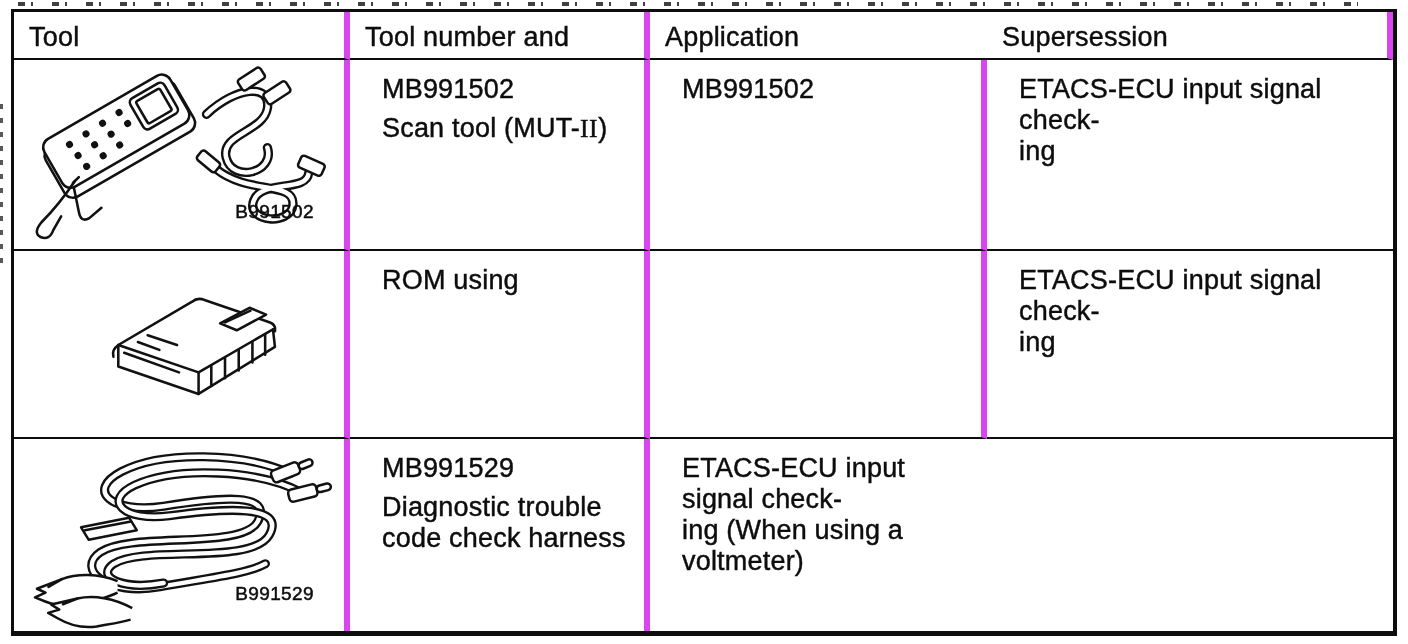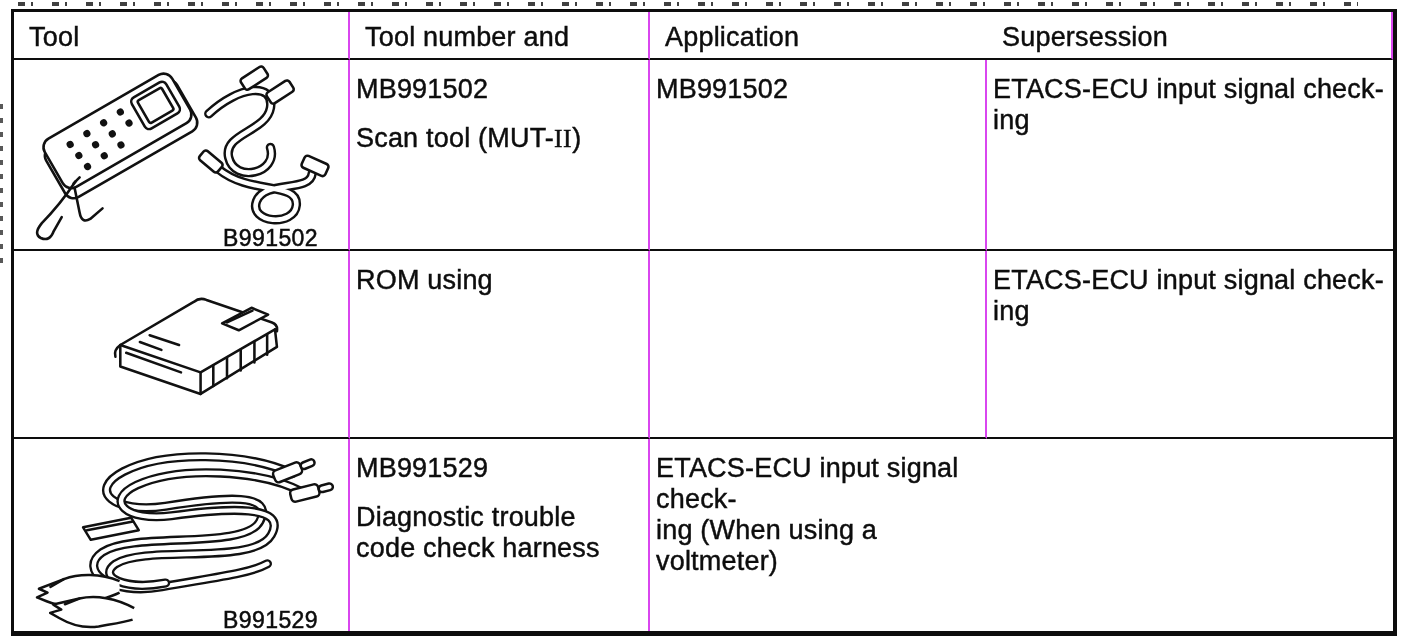--- a/index.html
+++ b/index.html
@@ -22,36 +22,36 @@
   .tools-table{
     position:absolute;left:11px;top:9px;
     width:1379px;height:619px;
     border:3px solid #0d0d0d;border-right-width:4px;border-bottom-width:5px;
     display:grid;
     grid-template-columns:336px 300px 337px 1fr;
     grid-template-rows:48px 191px 188px 1fr;
     background:#fff;
   }
   .cell{box-sizing:border-box;position:relative;background:#fff;}
-  .br{border-right:2px solid #d946ef;}
+  .br{border-right:6px solid #d946ef;}
   .bb{border-bottom:2px solid #0d0d0d;}
   .txt{
     font-size:27px;line-height:31px;letter-spacing:.2px;
     -webkit-text-stroke:.45px currentColor;
     white-space:pre-line;
   }
   .head{padding:10px 8px 0 15px;}
-  .bodycell{padding:14px 6px 0 6px;}
-  .p2{margin-top:18px;}
+  .bodycell{padding:14px 6px 0 32px;}
+  .p2{margin-top:8px;}
   .rn{font-family:"Liberation Serif","DejaVu Serif",serif;font-size:.95em;letter-spacing:.5px;}
   .illus{position:absolute;left:0;top:0;width:100%;height:100%;}
   .illus svg{display:block;width:100%;height:100%;}
   .illus-label{
-    position:absolute;right:30px;bottom:1px;
-    font-size:23px;line-height:19px;letter-spacing:.4px;
+    position:absolute;right:30px;bottom:28px;
+    font-size:19px;line-height:19px;letter-spacing:.4px;
     -webkit-text-stroke:.5px currentColor;
   }
   .ln{fill:none;stroke:#111;stroke-width:2.6;stroke-linejoin:round;stroke-linecap:round;}
   .fw{fill:#fff;stroke:#111;stroke-width:2.6;stroke-linejoin:round;}
   .tube-b{fill:none;stroke:#111;stroke-width:9.5;stroke-linecap:round;}
   .tube-w{fill:none;stroke:#fff;stroke-width:4.6;stroke-linecap:round;}
 </style>
 </head>
 <body>
 

